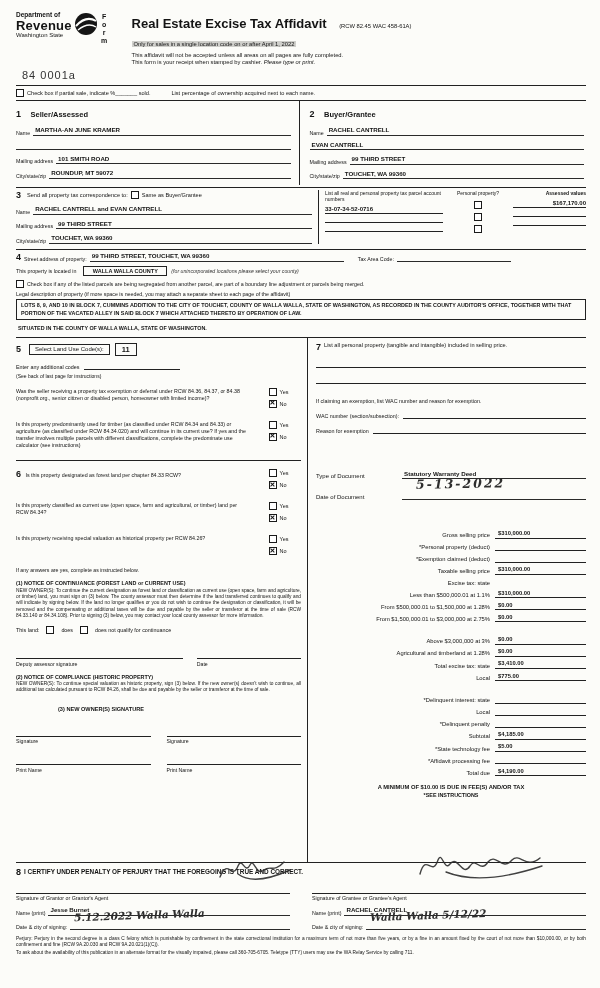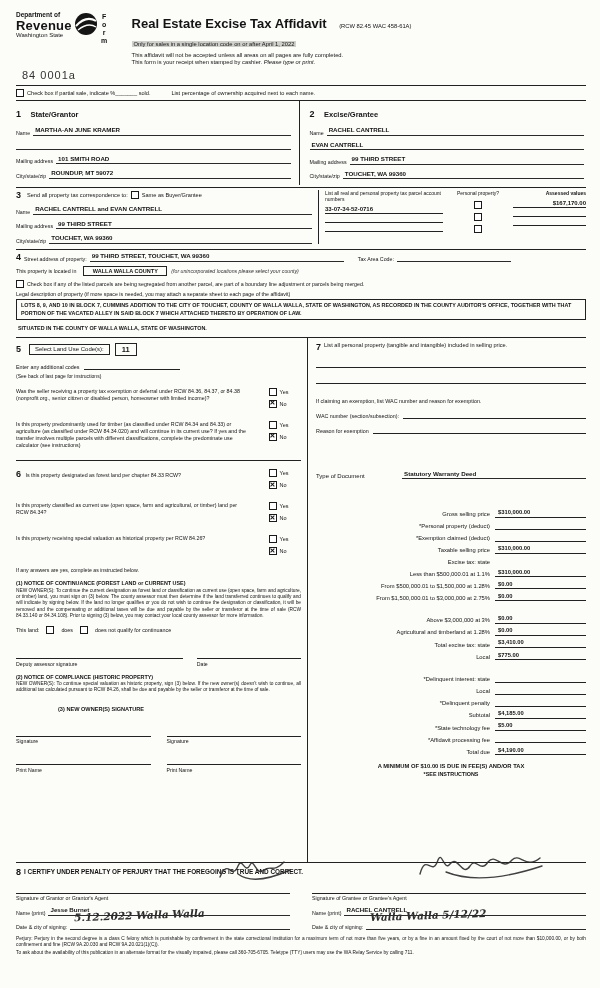--- a/index.html
+++ b/index.html
@@ -180,42 +180,42 @@
     <span class="cb"></span>
     <span>Check box if partial sale, indicate %_______ sold.</span>
     <span class="own">List percentage of ownership acquired next to each name.</span>
   </div>
 
   
   <div class="sec12">
     <div class="party">
       <div>
         <span class="secnum">1</span>
-        <span class="party-title">State/Grantor</span>
+        <span class="party-title">Seller/Assessed</span>
       </div>
       <div class="frow">
         <span class="flabel">Name</span>
         <span class="fline">MARTHA-AN JUNE KRAMER</span>
       </div>
       <div class="frow">
         <span class="fline"></span>
       </div>
       <div class="frow">
         <span class="flabel">Mailing address</span>
         <span class="fline">101 SMITH ROAD</span>
       </div>
       <div class="frow">
         <span class="flabel">City/state/zip</span>
         <span class="fline">ROUNDUP, MT 59072</span>
       </div>
     </div>
     <div class="party">
       <div>
         <span class="secnum">2</span>
-        <span class="party-title">Excise/Grantee</span>
+        <span class="party-title">Buyer/Grantee</span>
       </div>
       <div class="frow">
         <span class="flabel">Name</span>
         <span class="fline">RACHEL CANTRELL</span>
       </div>
       <div class="frow">
         <span class="fline">EVAN CANTRELL</span>
       </div>
       <div class="frow">
         <span class="flabel">Mailing address</span>
@@ -443,20 +443,26 @@
       </div>
       <div class="wacrow">
         <span>Reason for exemption</span>
         <span class="wacblank"></span>
       </div>
 
       <div class="doctype">
         <div class="dtrow">
           <span class="dtlabel">Type of Document</span>
           <span class="fline">Statutory Warranty Deed</span>
+        </div>
+        <div class="dtrow" style="margin-top:12px">
+          <span class="dtlabel">Date of Document</span>
+          <span class="fline">
+            <span class="hand dthand">5-13-2022</span>
+          </span>
         </div>
       </div>
 
       <div class="money">
         <div class="mrow">
             <span class="mlabel">Gross selling price</span>
             <span class="mvalue">$310,000.00</span>
           </div>
         <div class="mrow">
             <span class="mlabel">*Personal property (deduct)</span>

